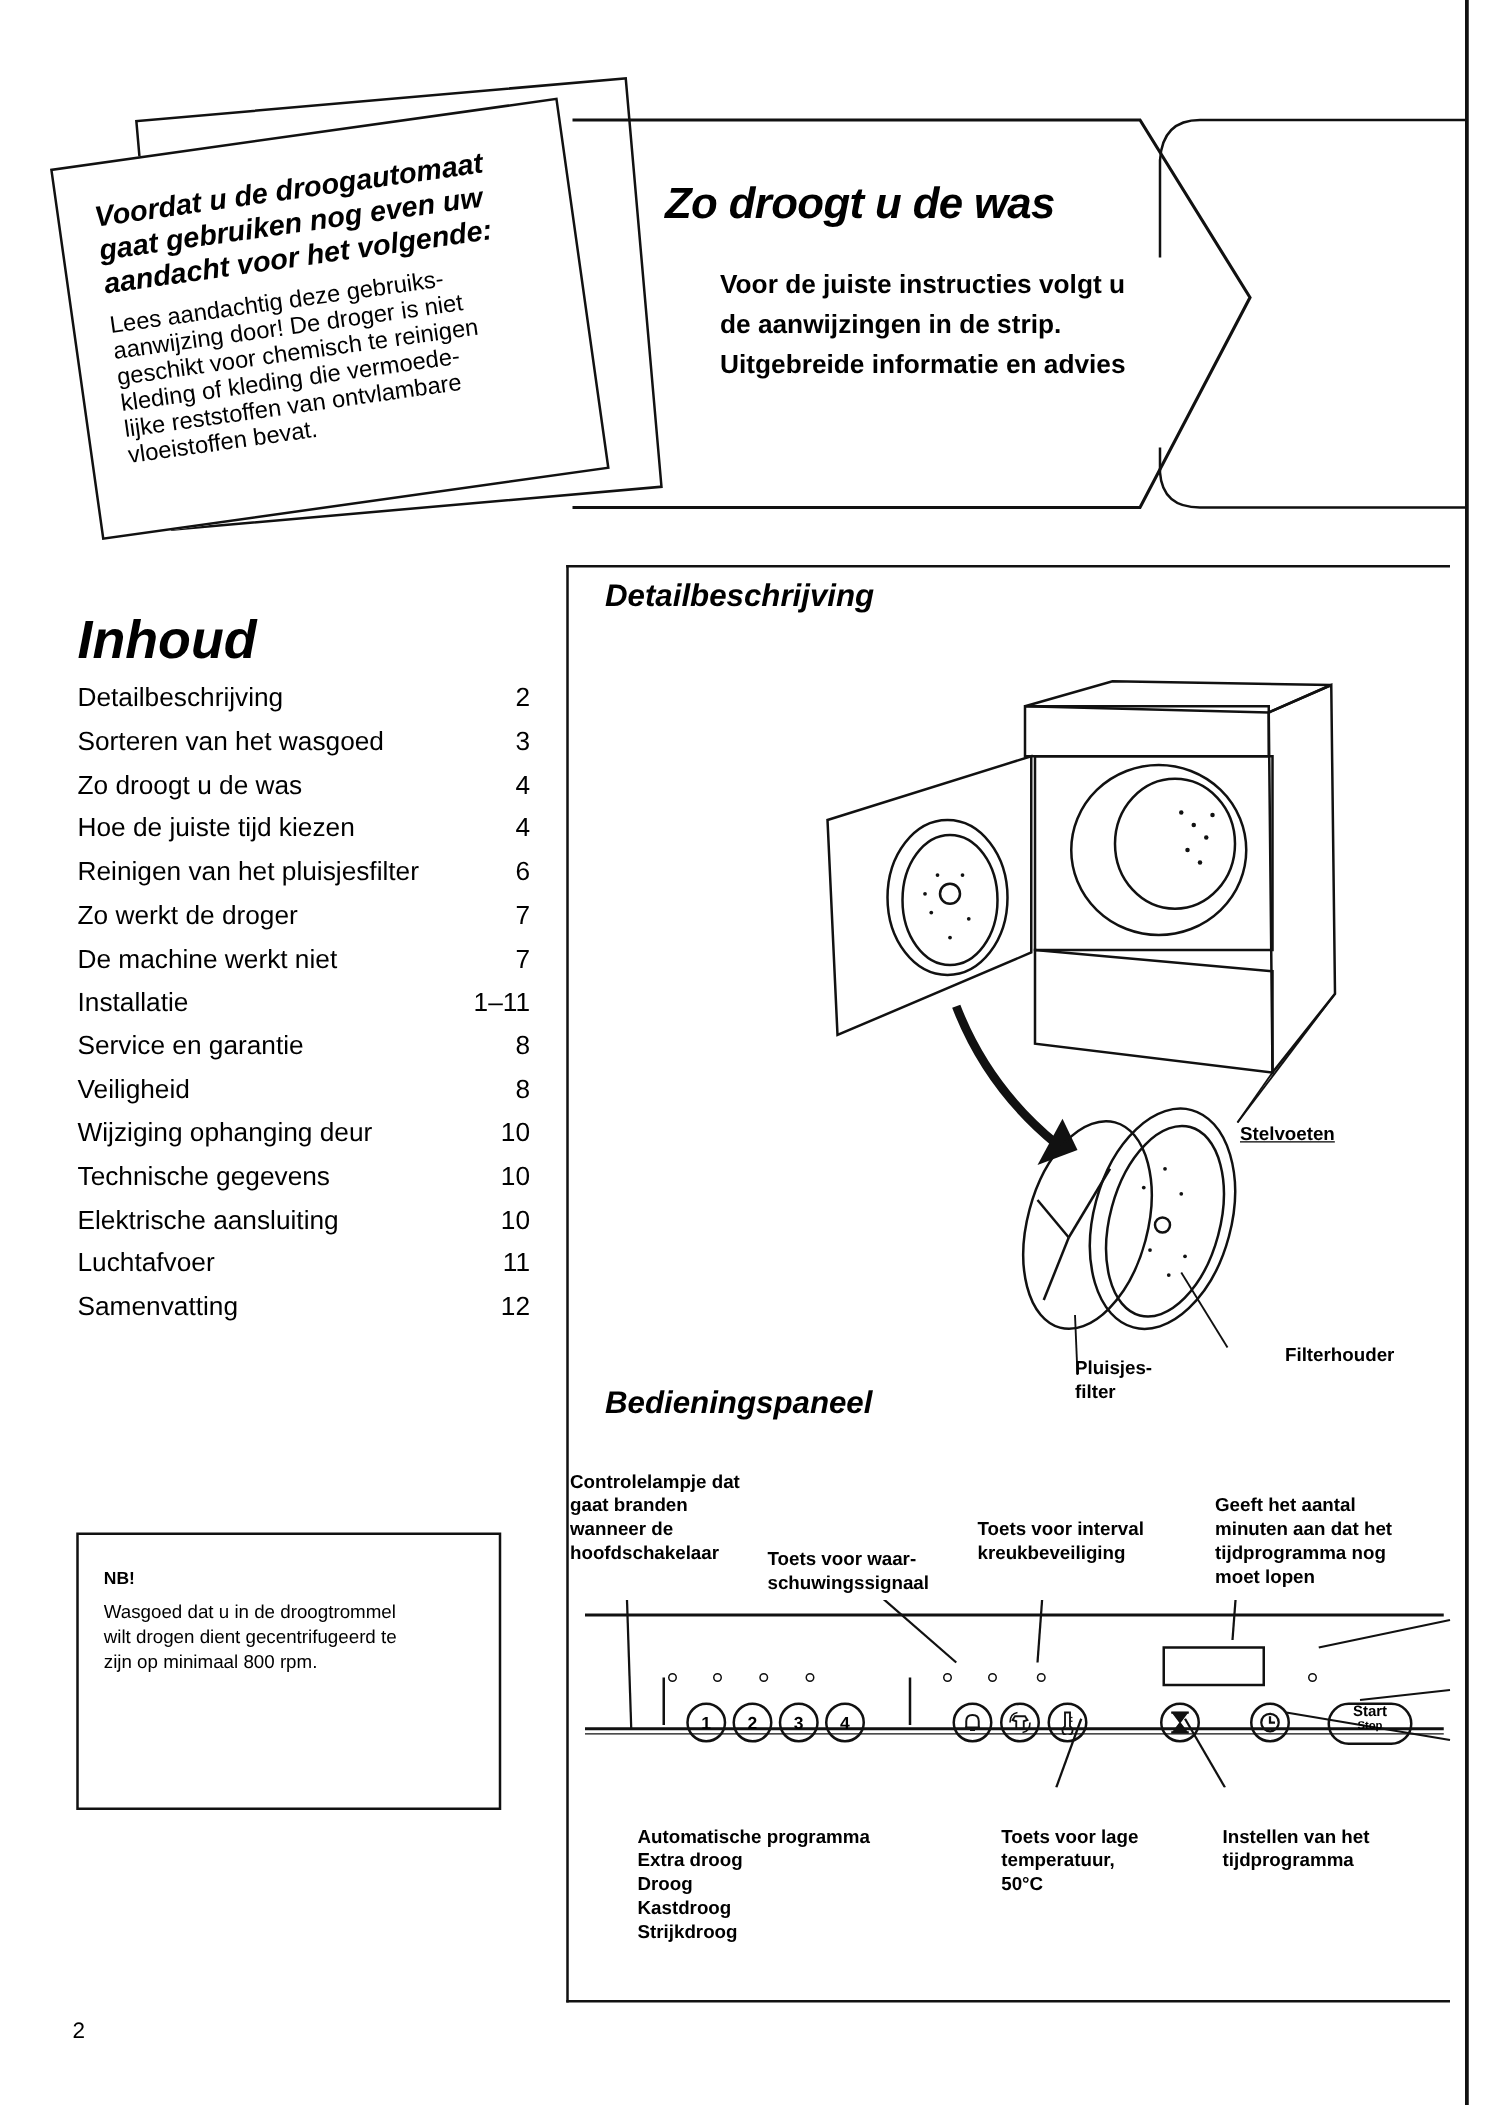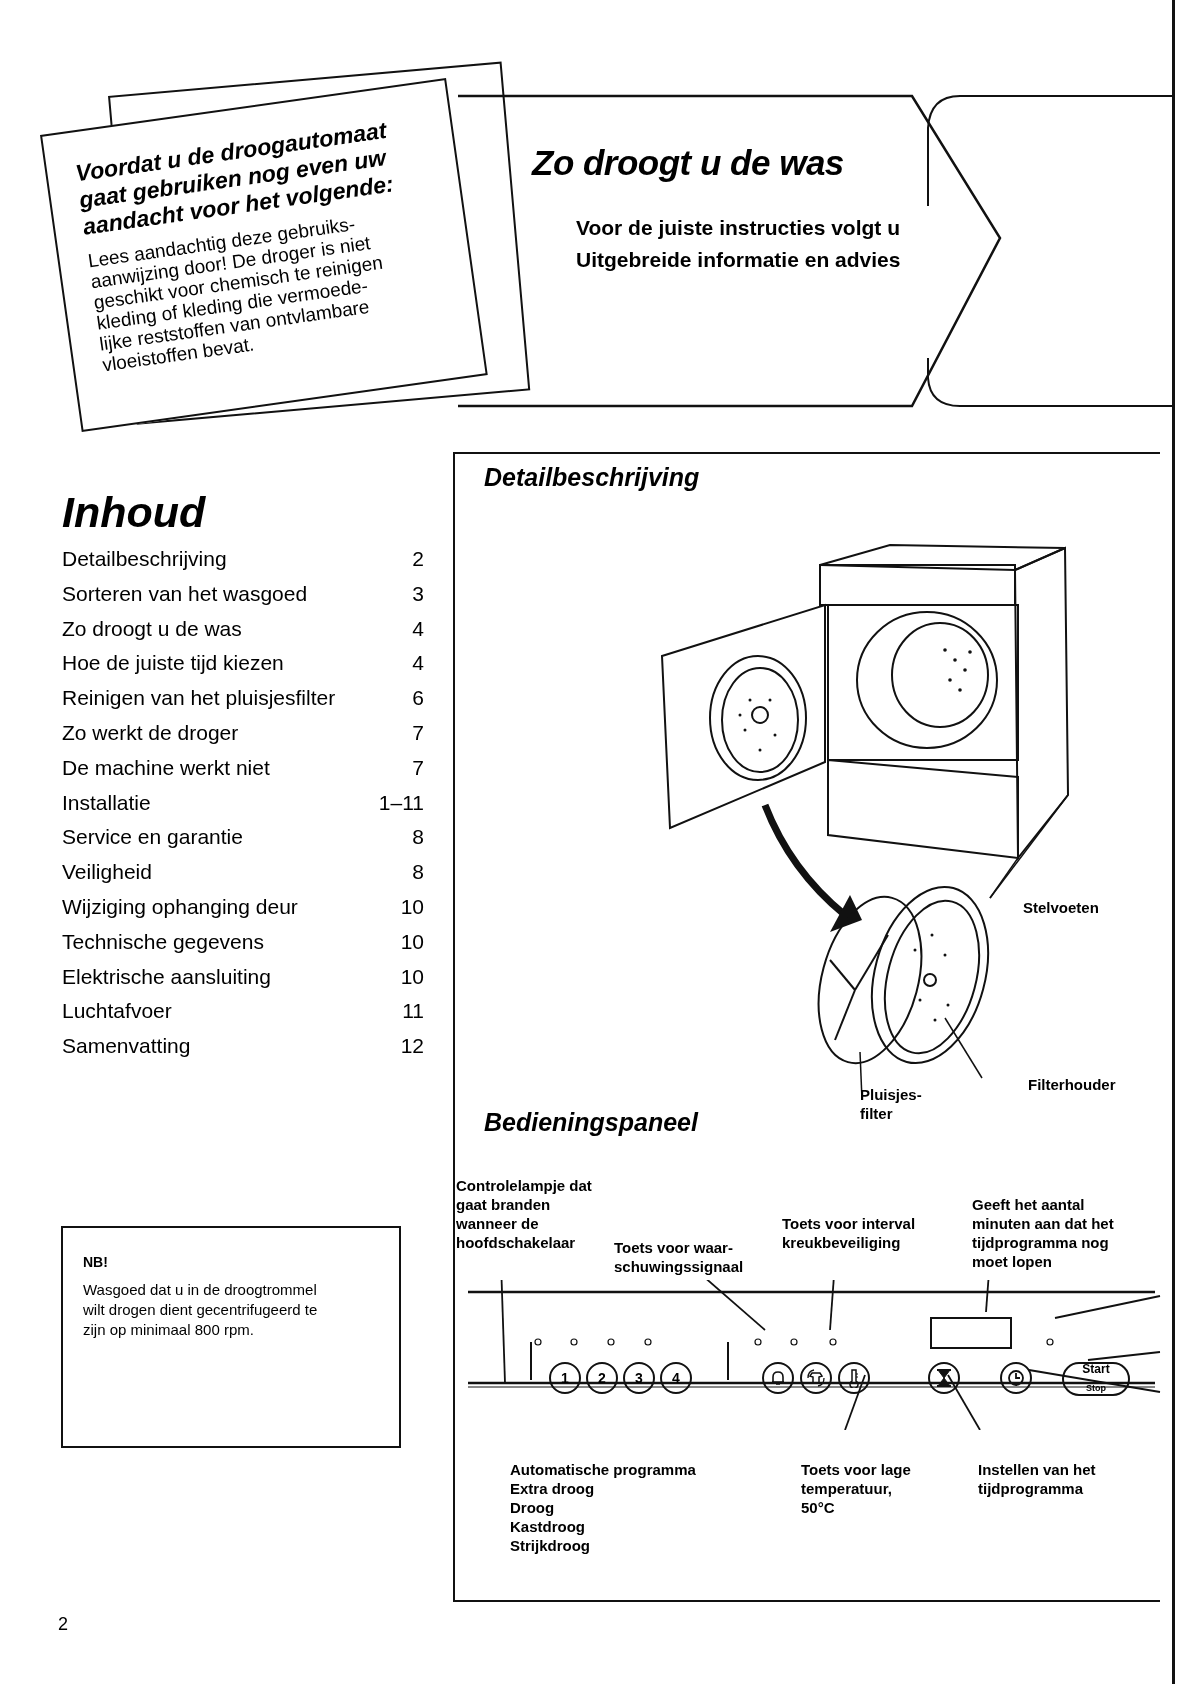--- a/index.html
+++ b/index.html
@@ -61,20 +61,21 @@
 </div>
 
 <svg class="abs banner-svg" width="722" height="330" viewBox="0 0 722 330">
   <polyline points="8,8 462,8 550,150 462,318 8,318" fill="none" stroke="#111" stroke-width="2.5"></polyline>
   <path d="M722,8 L510,8 Q480,8 478,40 L478,118" fill="none" stroke="#111" stroke-width="2"></path>
   <path d="M478,270 L478,290 Q480,318 510,318 L722,318" fill="none" stroke="#111" stroke-width="2"></path>
 </svg>
 <div class="abs banner-title">Zo droogt u de was</div>
 <div class="abs banner-text">
   <div>Voor de juiste instructies volgt u</div>
+  <div>de aanwijzingen in de  strip.</div>
   <div>Uitgebreide informatie en advies</div>
 </div>
 
 <div class="abs toc-title">Inhoud</div>
 <div class="abs toc">
   <div class="toc-row">
       <span>Detailbeschrijving</span>
       <span>2</span>
     </div>
   <div class="toc-row">
@@ -202,21 +203,21 @@
   <g fill="#111">
     <circle cx="275" cy="410" r="1.5"></circle>
       <circle cx="305" cy="415" r="1.5"></circle>
       <circle cx="280" cy="460" r="1.5"></circle>
     <circle cx="308" cy="465" r="1.5"></circle>
       <circle cx="292" cy="395" r="1.5"></circle>
       <circle cx="295" cy="480" r="1.5"></circle>
   </g>
 </svg>
 
-<div class="abs label-b" style="left:1023px; top:898px;">Stelvoeten</div>
+<div class="abs label-b" style="left:992px; top:898px;text-decoration:underline;">Stelvoeten</div>
 <div class="abs label-b" style="left:860px; top:1085px;">
   <div>Pluisjes-</div>
   <div>filter</div>
 </div>
 <div class="abs label-b" style="left:1028px; top:1075px; width:130px; overflow:hidden; white-space:nowrap;">Filterhouder</div>
 
 <div class="abs section-title" style="left:484px; top:1108px;">Bedieningspaneel</div>
 
 <div class="abs label-b" style="left:456px; top:1176px;">
   <div>Controlelampje dat</div>
@@ -303,21 +304,21 @@
       <line x1="1" y1="1" x2="15" y2="1" stroke="#111" stroke-width="2"></line>
       <line x1="1" y1="17" x2="15" y2="17" stroke="#111" stroke-width="2"></line>
     </svg>
 </div>
 <div class="abs" style="left:1000px; top:1362px; width:32px; height:32px; border:2px solid #111; border-radius:50%; display:flex; align-items:center; justify-content:center;">
   <svg width="18" height="18" viewBox="0 0 18 18">
       <circle cx="9" cy="9" r="7" fill="none" stroke="#111" stroke-width="1.8"></circle>
       <path d="M9,4 L9,9 L13,9" fill="none" stroke="#111" stroke-width="1.8"></path>
     </svg>
 </div>
-<div class="abs" style="left:1062px; top:1362px; width:68px; height:34px; border:2px solid #111; border-radius:17px; display:flex; flex-direction:column; align-items:center; justify-content:space-between; line-height:11px;">
+<div class="abs" style="left:1062px; top:1362px; width:68px; height:34px; border:2px solid #111; border-radius:17px; display:flex; flex-direction:column; align-items:center; justify-content:flex-start; line-height:11px;">
   <span style="font-size:12px; font-weight:bold;">Start</span>
   <span style="font-size:9px; font-weight:bold;">Stop</span>
 </div>
 
 <div class="abs label-b" style="left:510px; top:1460px;">
   <div>Automatische programma</div>
   <div>Extra droog</div>
   <div>Droog</div>
   <div>Kastdroog</div>
   <div>Strijkdroog</div>

